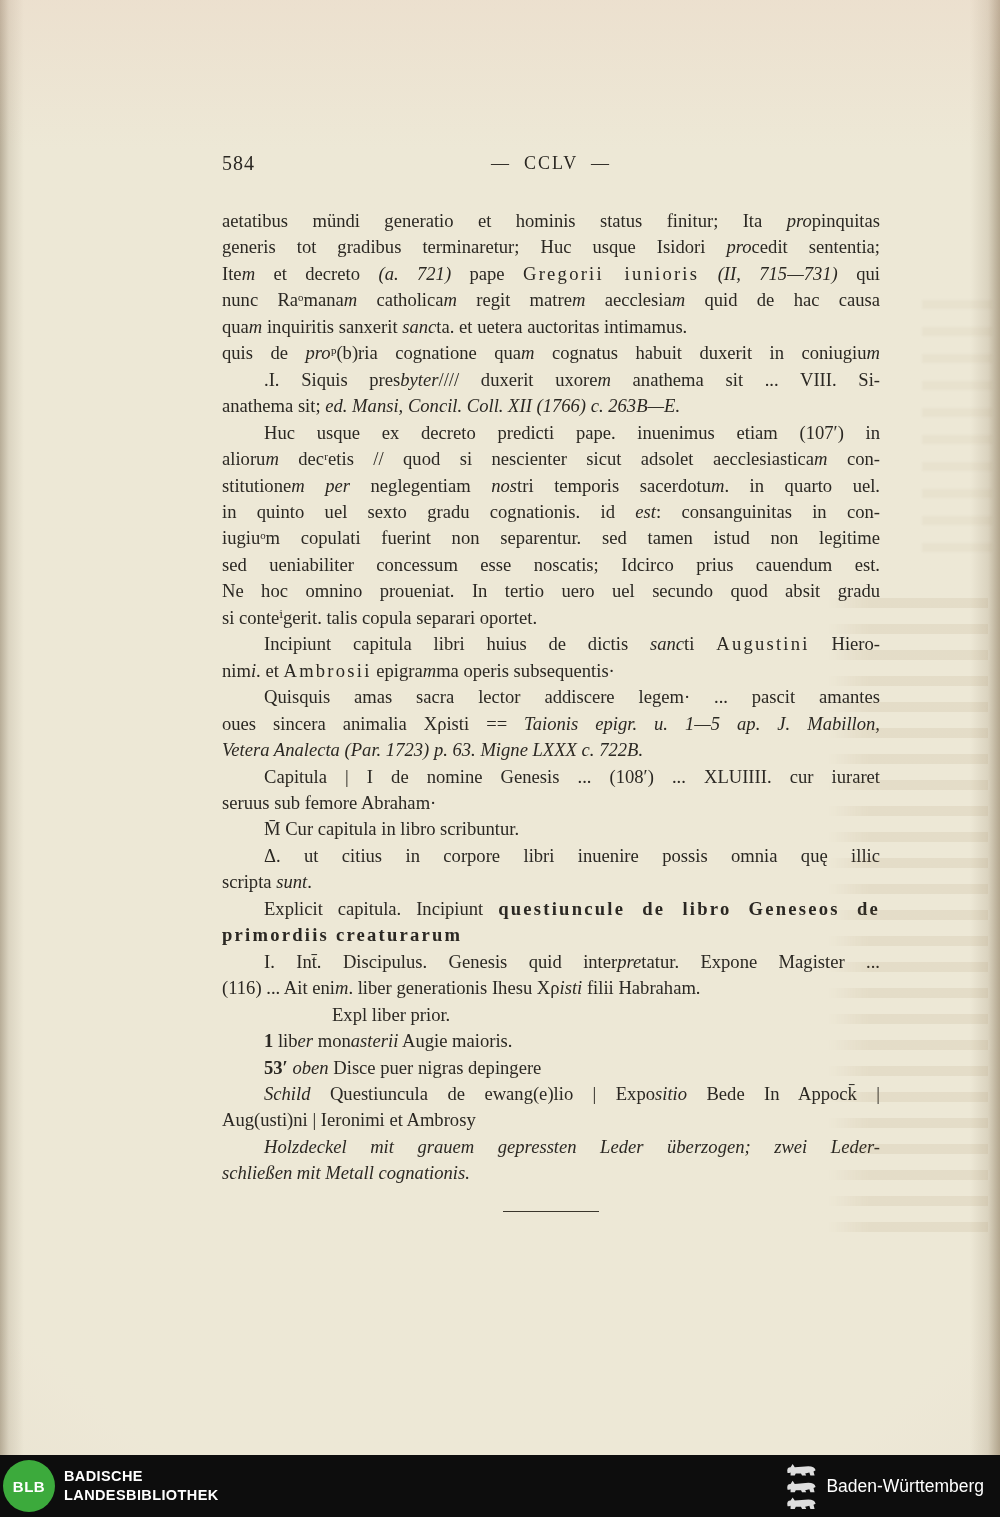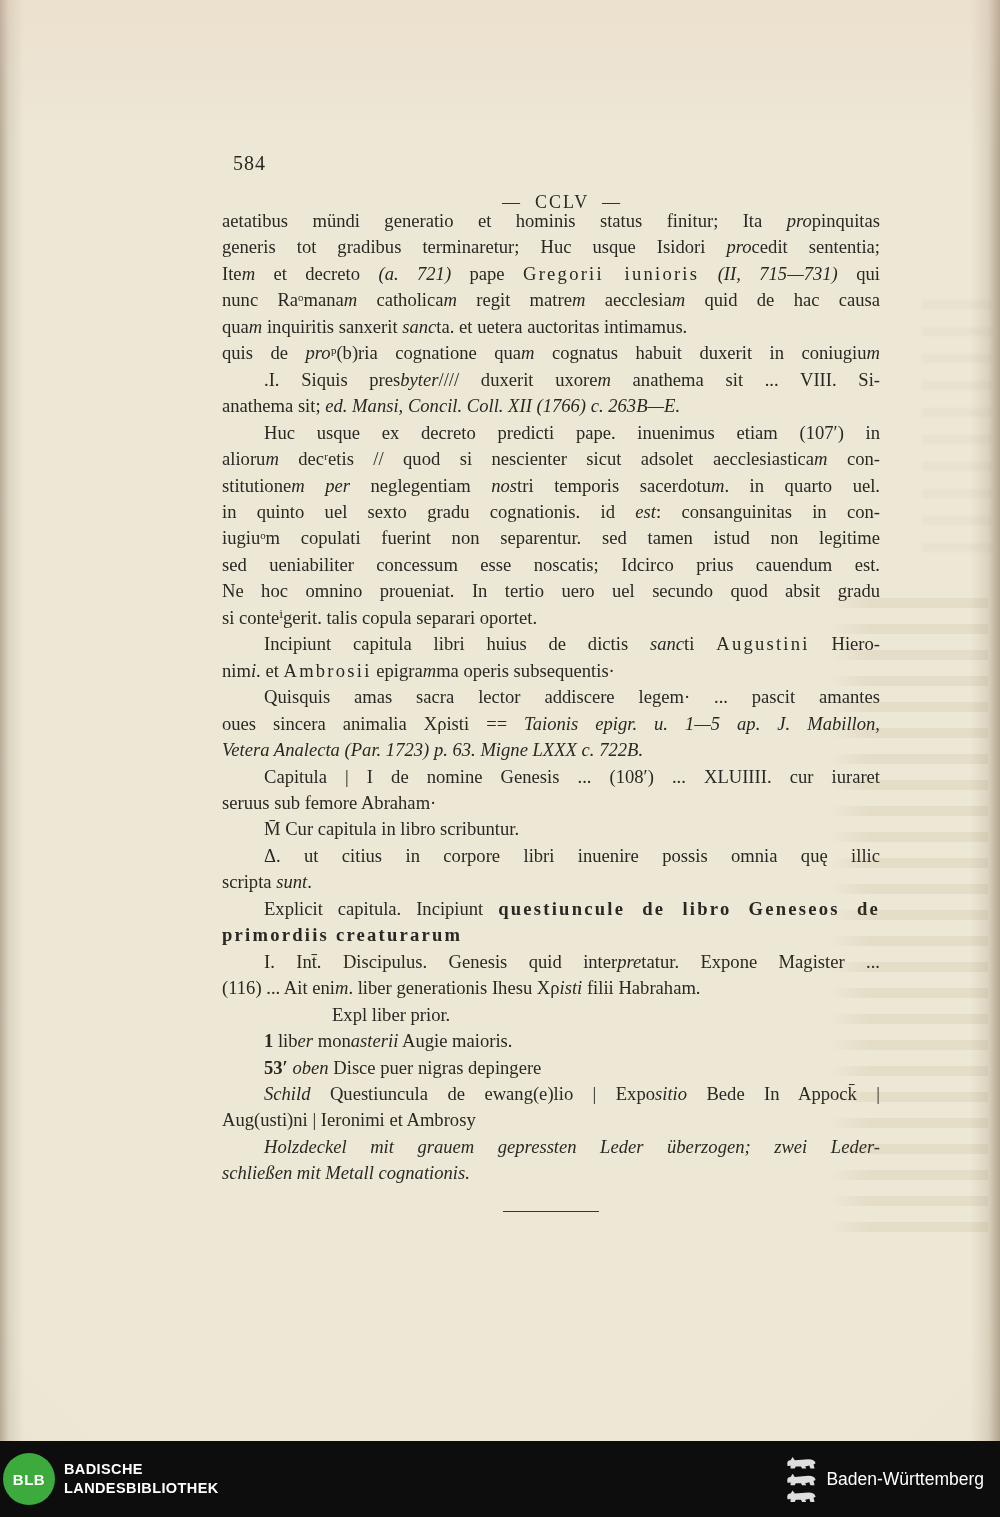--- a/index.html
+++ b/index.html
@@ -38,44 +38,44 @@
     -webkit-mask-image:linear-gradient(90deg, transparent 0, #000 25%);
   }
   .bleed2{
     position:absolute;top:300px;right:8px;width:70px;height:260px;
     pointer-events:none;opacity:0.35;filter:blur(0.8px);
     background:repeating-linear-gradient(180deg,
       rgba(150,120,72,0.15) 0px, rgba(150,120,72,0.15) 9px,
       rgba(0,0,0,0) 9px, rgba(0,0,0,0) 27px);
   }
   .page-head{
-    position:absolute;top:152px;left:233px;width:658px;height:24px;
+    position:absolute;top:152px;left:222px;width:658px;height:24px;
     color:var(--ink);font-size:20px;line-height:22px;
   }
   .page-number{position:absolute;left:0;top:0;letter-spacing:1px;}
   .head-center{
     position:absolute;left:0;right:0;top:0;text-align:center;
-    white-space:pre;font-size:18px;letter-spacing:2px;margin-top:39px;
+    white-space:pre;font-size:18px;letter-spacing:2px;
   }
   .column-wrap{position:absolute;top:208px;left:222px;width:658px;}
   .text-column{
     color:var(--ink);font-size:18.6px;line-height:26.45px;
   }
   .para{margin:0;}
   .line{min-height:26.45px;}
   .line.just{text-align:justify;text-align-last:justify;}
   .it{font-style:italic;}
   .bd{font-weight:bold;}
   .spc{letter-spacing:0.12em;}
   .end-rule{
     width:96px;border:0;border-top:1.7px solid #3a362c;
     margin:24px auto 0 auto;
   }
   footer{
-    position:absolute;left:0;right:0;bottom:0;height:76px;
+    position:absolute;left:0;right:0;bottom:0;height:62px;
     background:var(--footer-bg);display:flex;align-items:center;
     font-family:"Liberation Sans","DejaVu Sans",sans-serif;
   }
   .blb-logo{
     width:52px;height:52px;border-radius:50%;background:var(--green);
     color:#fff;display:flex;align-items:center;justify-content:center;
     font-weight:bold;font-size:15px;letter-spacing:0.5px;margin-left:3px;
     flex:0 0 auto;cursor:pointer;
   }
   .lib-name{

